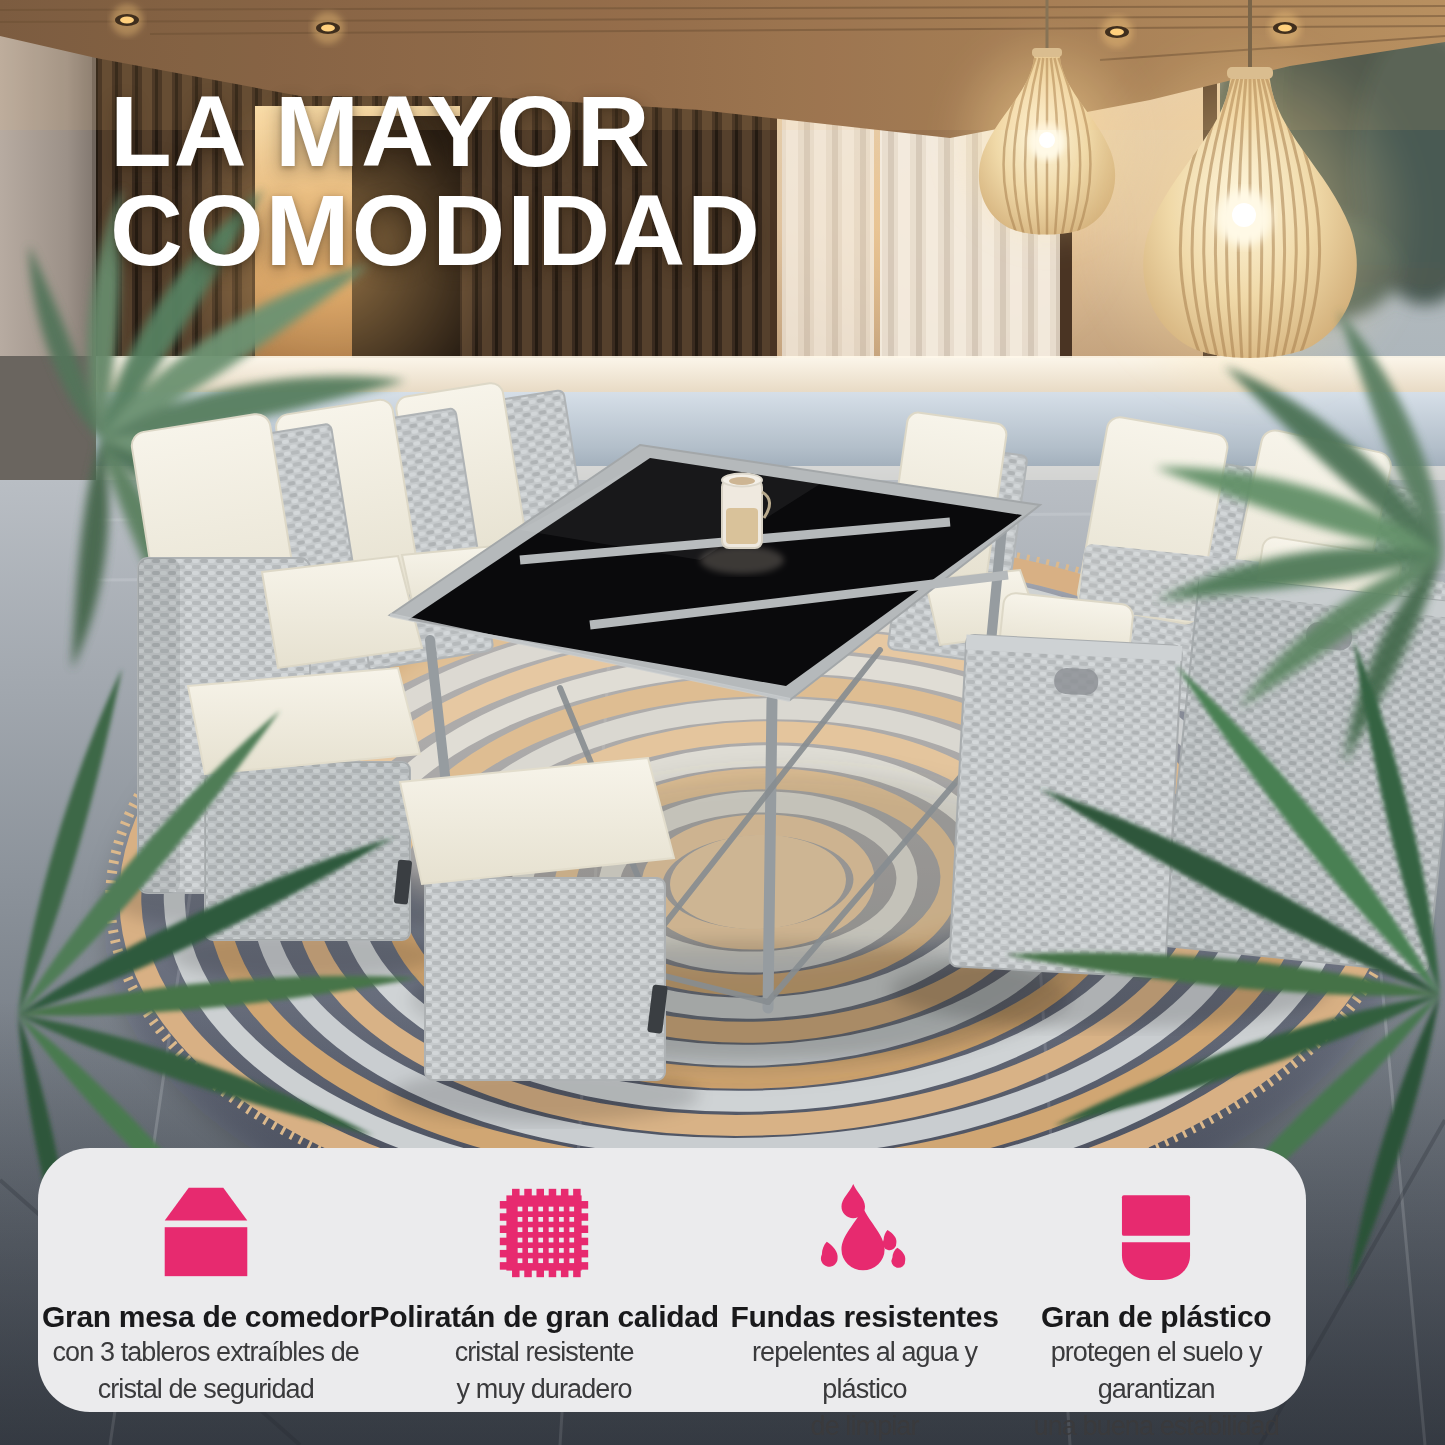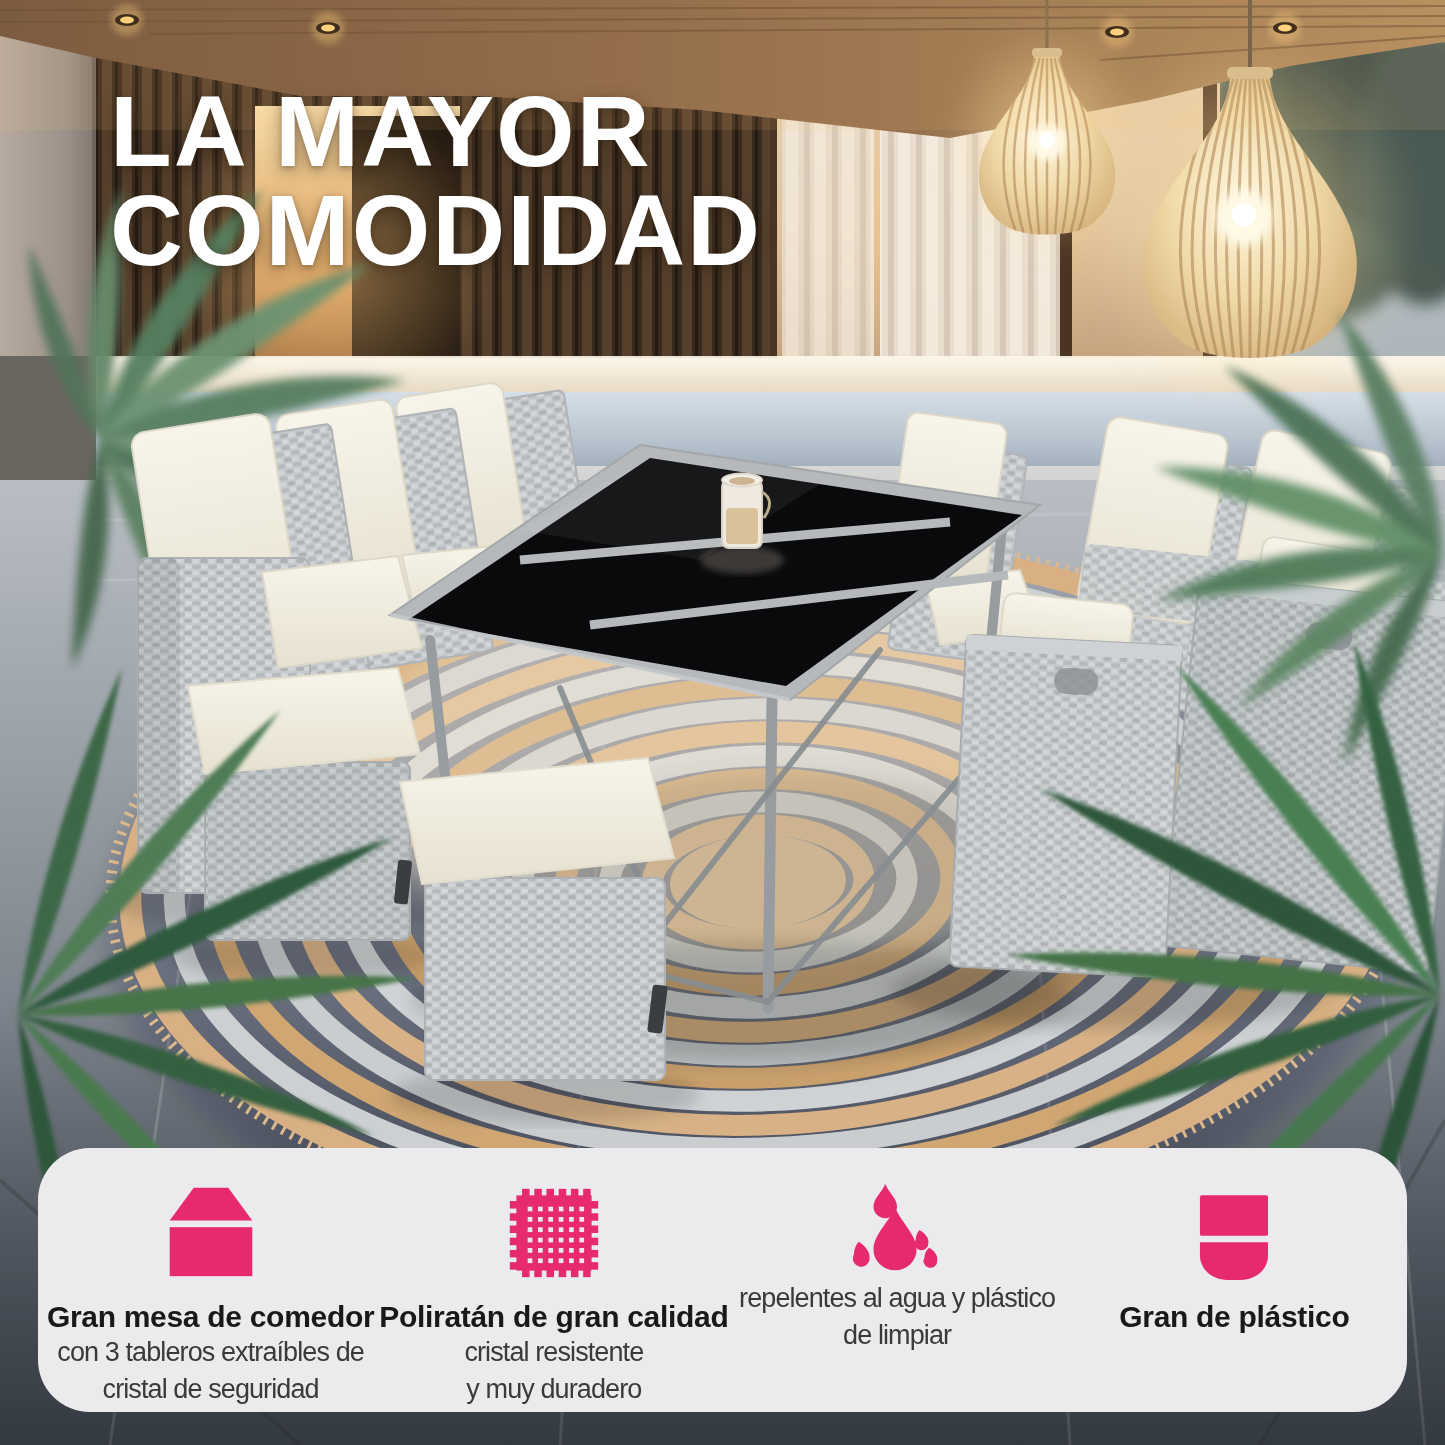--- a/index.html
+++ b/index.html
@@ -8,21 +8,21 @@
     font-family:"Liberation Sans",sans-serif;background:#9aa1a9;
   }
   .scene{position:absolute;left:0;top:0;width:1445px;height:1445px;display:block;}
   .headline{
     position:absolute;left:110px;top:82px;
     color:#ffffff;font-weight:bold;font-size:101px;line-height:99px;
     letter-spacing:2px;
     text-shadow:0 6px 18px rgba(50,35,20,.45),0 2px 5px rgba(50,35,20,.3);
   }
   .feature-card{
-    position:absolute;left:38px;top:1148px;width:1369px;height:264px;
+    position:absolute;left:38px;top:1148px;width:1268px;height:264px;
     background:#ebebed;border-radius:52px;
     display:grid;grid-template-columns:repeat(4,1fr);
     padding:34px 4px 0;box-sizing:border-box;
   }
   .feature{display:flex;flex-direction:column;align-items:center;text-align:center;}
   .icon-box{height:98px;display:flex;align-items:flex-end;justify-content:center;}
   .icon-box svg{display:block;}
   .f-title{margin-top:20px;font-size:30px;font-weight:bold;color:#19191b;letter-spacing:-0.3px;white-space:nowrap;}
   .f-sub{font-size:27px;color:#3a3a3c;line-height:37px;white-space:pre-line;letter-spacing:-0.9px;}
 </style>
@@ -561,28 +561,31 @@
   <div class="feature">
     <div class="icon-box">
       <svg width="98" height="98" viewBox="0 0 100 100" fill="#E72A6F">
         <path d="M48,26 C55,42 70,54 70,69 A22,21 0 1 1 26,69 C26,54 41,42 48,26 Z"></path>
         <path d="M38,2 C42,11 50,17 50,25 A12,12 0 1 1 26,25 C26,17 34,11 38,2 Z"></path>
         <path d="M11,61 C17,65 23,71 22,78 A8.5,8.5 0 1 1 6,74 C6,69 8,64 11,61 Z"></path>
         <path d="M73,49 C78,52 83,57 82,62 A7,7 0 1 1 69,59 C69,55 71,51 73,49 Z"></path>
         <path d="M83,67 C88,70 92,75 91,80 A7,7 0 1 1 78,77 C78,73 80,69 83,67 Z"></path>
       </svg>
     </div>
+    <div class="f-title">Fundas resistentes</div>
     <div class="f-sub">repelentes al agua y plástico
 de limpiar</div>
   </div>
 
   <div class="feature">
     <div class="icon-box">
       <svg width="92" height="92" viewBox="0 0 100 100" fill="#E72A6F">
         <rect x="13" y="8" width="74" height="44" rx="2"></rect>
         <path d="M13,59 h74 v14 c0,16 -14,27 -30,27 h-14 c-16,0 -30,-11 -30,-27 Z"></path>
       </svg>
     </div>
     <div class="f-title">Gran de plástico</div>
+    <div class="f-sub">protegen el suelo y garantizan
+una buena estabilidad</div>
   </div>
 
 </section>
 </div>
 
 </body></html>

